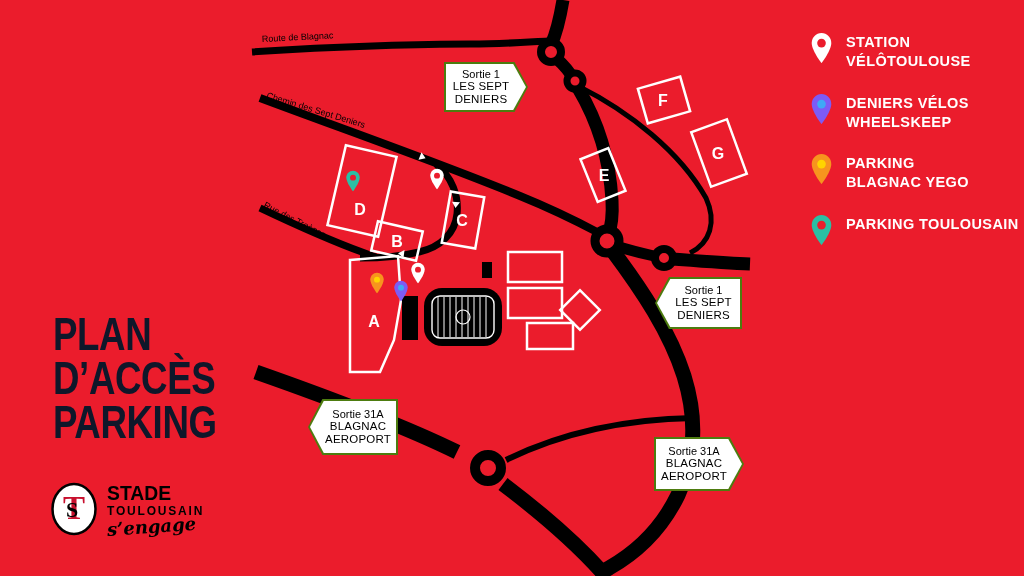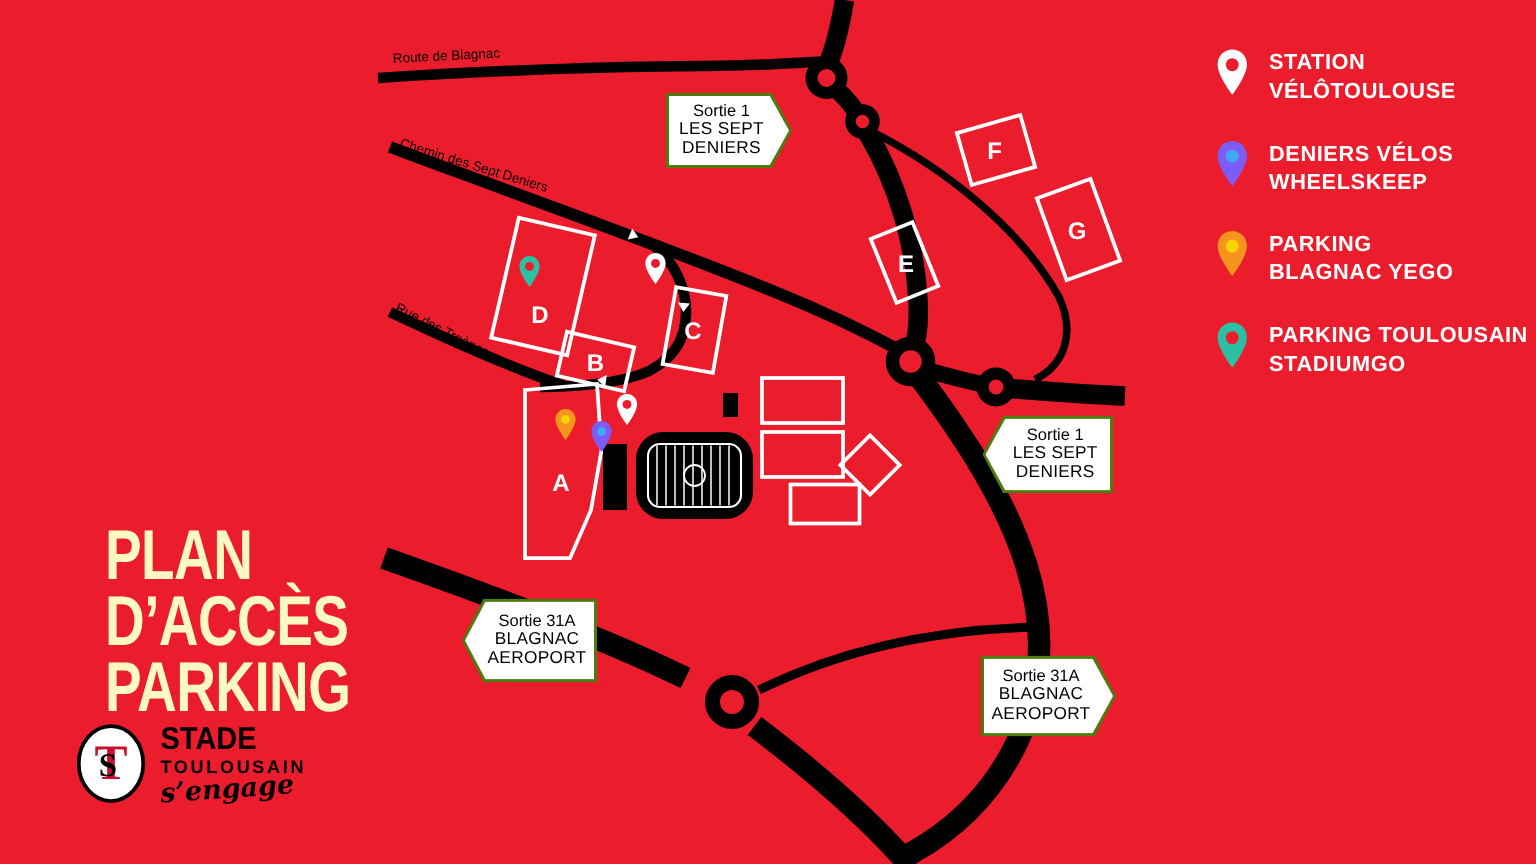--- a/index.html
+++ b/index.html
@@ -18,21 +18,21 @@
   .sign-line1{font-size:11px;}
   .sign-line2{font-size:11.5px;font-weight:400;letter-spacing:.2px;}
   
   .map-pin{position:absolute;z-index:4;line-height:0;}
   
   .legend{position:absolute;left:810px;top:32px;display:flex;flex-direction:column;gap:22px;z-index:5;}
   .legend-item{display:flex;gap:13px;align-items:flex-start;}
   .legend-pin{line-height:0;flex:0 0 auto;}
   .legend-text{color:#fff;font-weight:700;font-size:14.5px;line-height:1.3;letter-spacing:.4px;padding-top:1px;}
   
-  .title{position:absolute;left:70px;top:312px;color:#fef9c3;z-index:5;margin-top:36px;}
+  .title{position:absolute;left:53px;top:312px;color:#0f172a;z-index:5;}
   .title-line{font-size:47px;font-weight:700;line-height:.94;letter-spacing:-.5px;transform:scaleX(.78);transform-origin:left;white-space:nowrap;}
   
   .logo{position:absolute;left:50px;top:482px;display:flex;gap:9px;align-items:flex-start;z-index:5;color:#000;}
   .logo-crest{line-height:0;flex:0 0 auto;}
   .logo-name{font-size:21px;font-weight:700;transform:scaleX(.92);transform-origin:left;line-height:1;}
   .logo-subname{font-size:12px;font-weight:700;letter-spacing:1.8px;margin-top:2px;line-height:1;}
   .logo-tagline{font-family:"DejaVu Serif",serif;font-style:italic;font-weight:700;font-size:18px;margin-top:4px;transform:rotate(-4deg);transform-origin:left;line-height:1;}
 </style>
 </head>
 <body>
@@ -224,21 +224,20 @@
     </div>
     <div class="legend-item">
       <span class="legend-pin">
         <svg width="23" height="32" viewBox="0 0 24 34">
           <path d="M12 1 C6.2 1 1.6 5.7 1.6 11.6 C1.6 19.6 12 33 12 33 C12 33 22.4 19.6 22.4 11.6 C22.4 5.7 17.8 1 12 1 Z" fill="#2BBFA4"></path>
           <circle cx="12" cy="11.8" r="4.6" fill="#EB1C2C"></circle>
         </svg>
       </span>
       <div class="legend-text">
         <div>PARKING TOULOUSAIN</div>
-        <div>STADIUMGO</div>
       </div>
     </div>
   </div>
 
   <div class="title">
     <div class="title-line">PLAN</div>
     <div class="title-line">D’ACCÈS</div>
     <div class="title-line">PARKING</div>
   </div>
 

